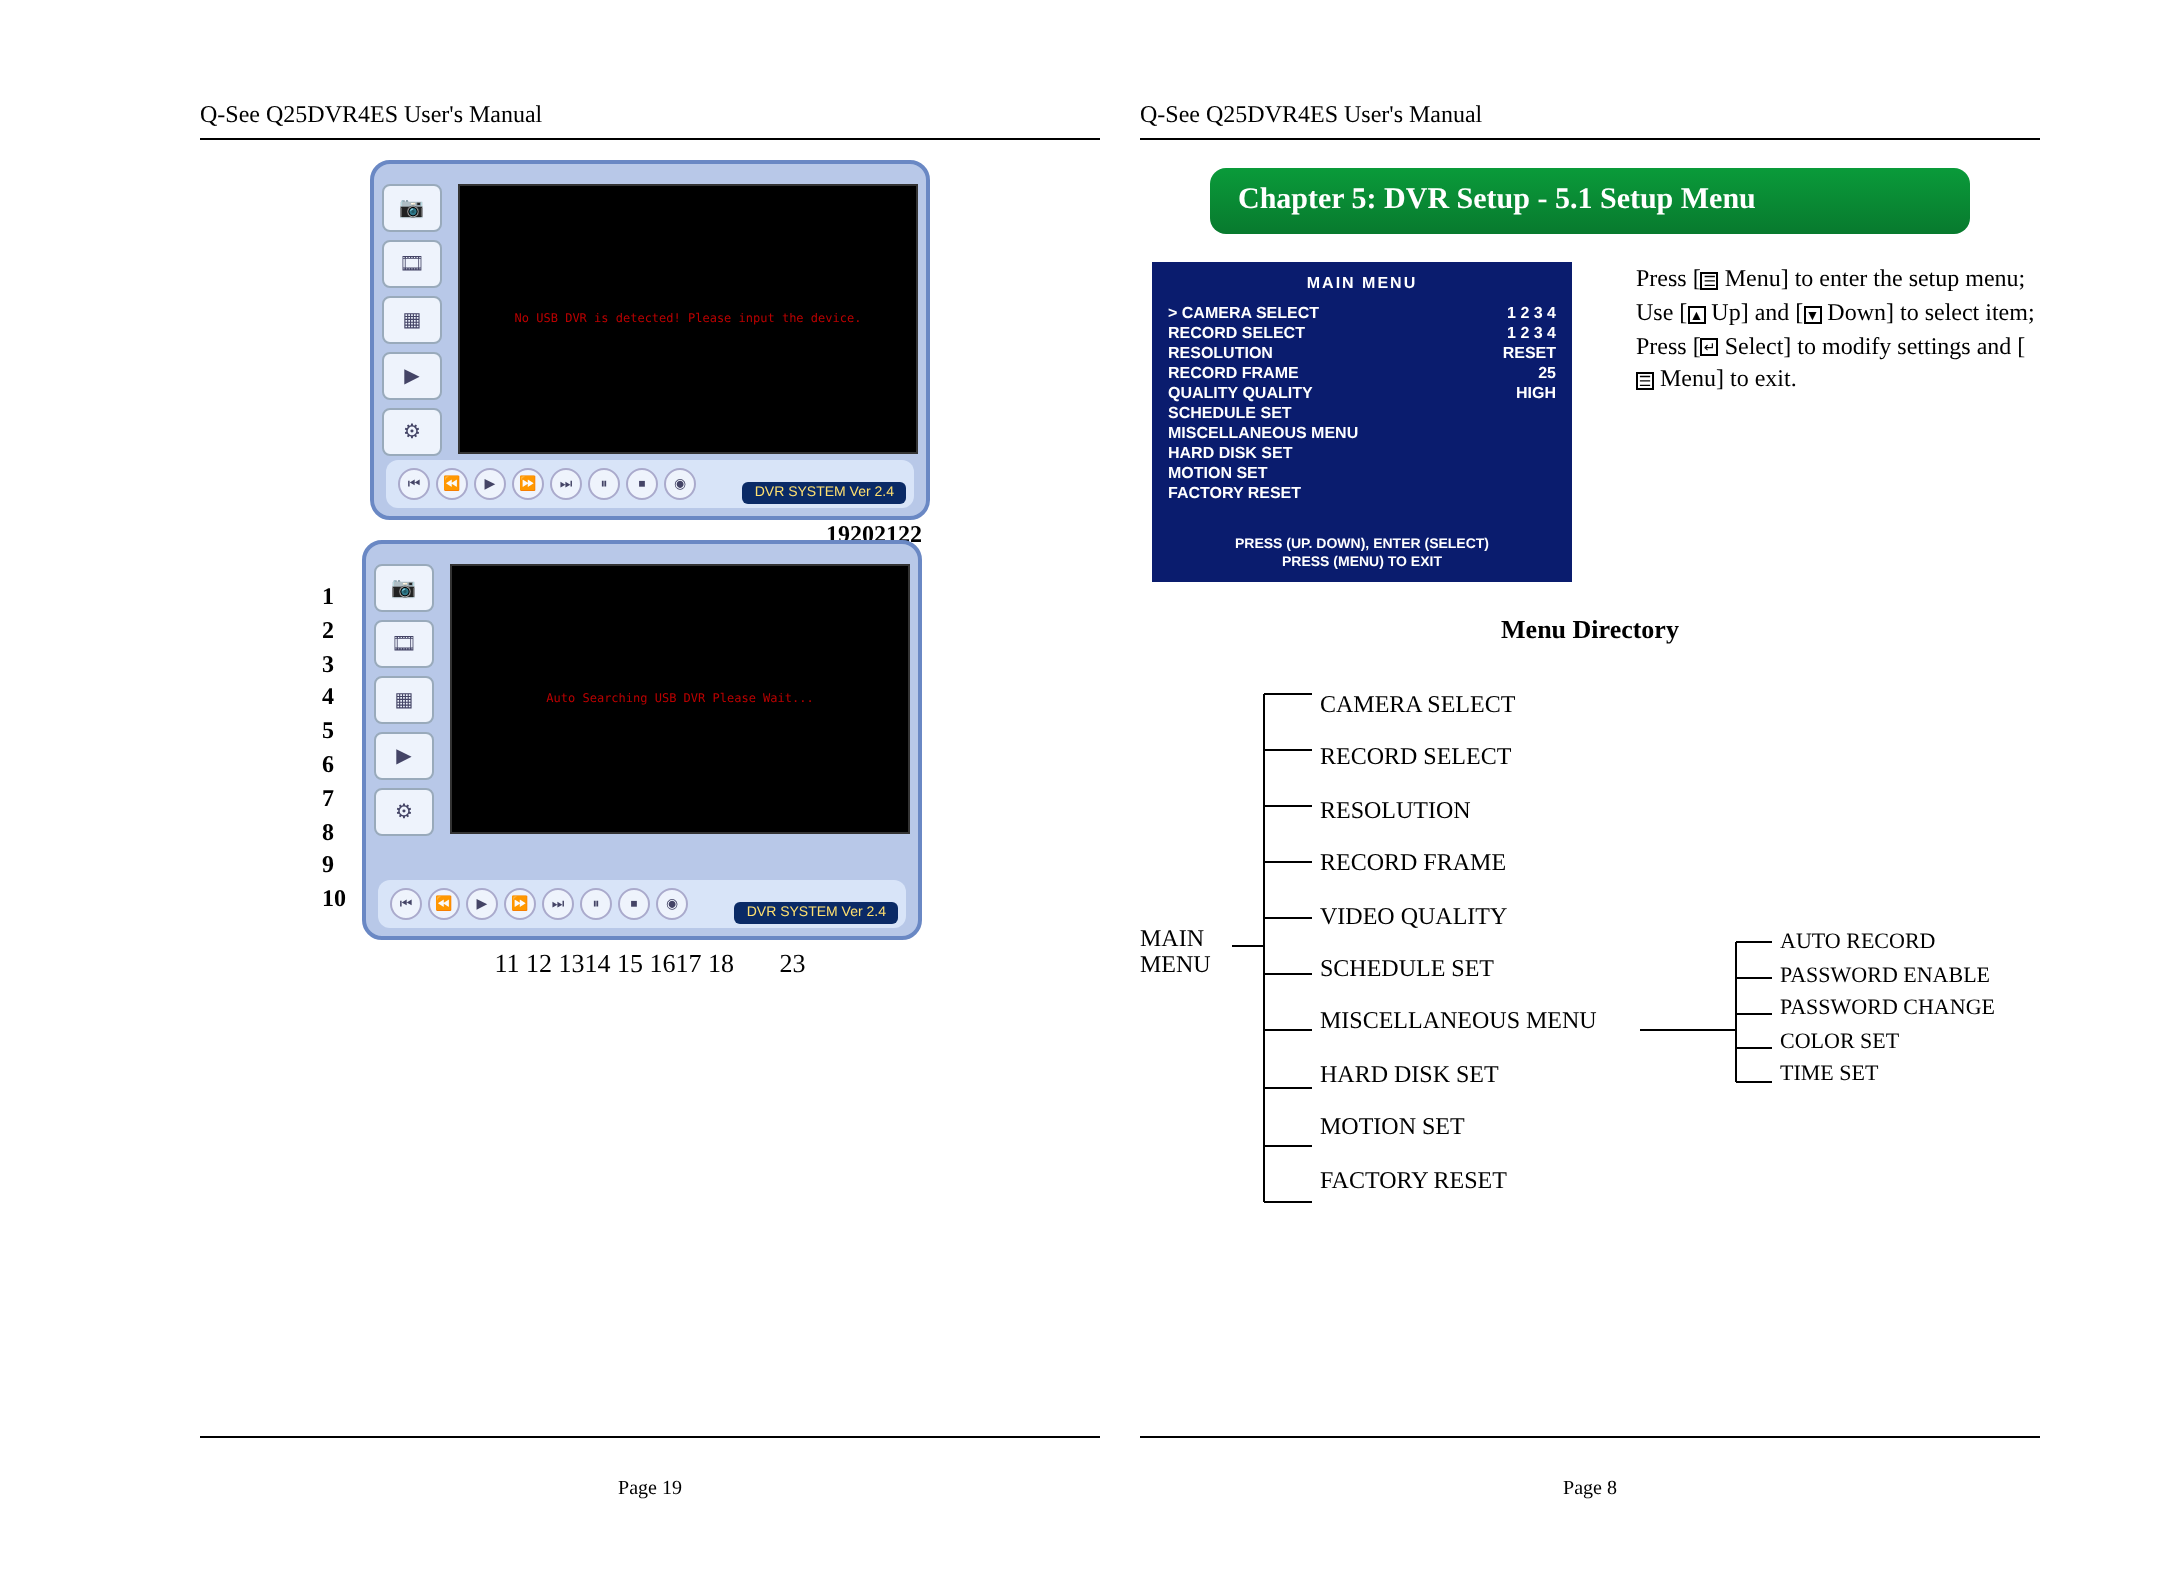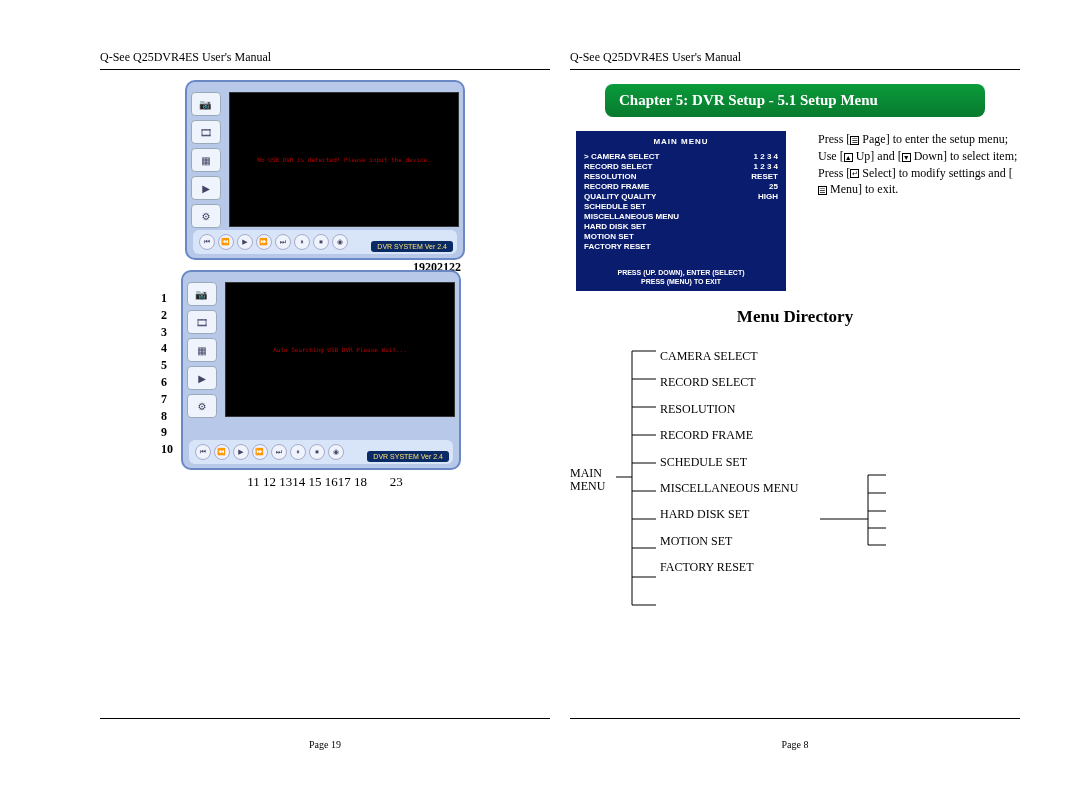--- a/index.html
+++ b/index.html
@@ -183,21 +183,21 @@
     line-height: 1.4;
     padding-left: 8px;
   }
   .menu-instructions .icon-sq { display:inline-block; width:9px; height:9px; border:1px solid #000; vertical-align:middle; font-size:7px; text-align:center; line-height:9px;}
 
   .clearfix::after { content: ""; display: table; clear: both; }
 
   .menu-dir-title {
     text-align: center;
     font-weight: bold;
-    font-size: 17px;
+    font-size: 13px;
     margin: 16px 0 10px 0;
   }
   .menu-directory {
     position: relative;
     font-size: 12px;
     height: 290px;
     margin-left: 0px;
   }
   .menu-directory .root {
     position: absolute;
@@ -359,21 +359,21 @@
           </div>
         </div>
       <div class="mm-hint">
         <div>PRESS (UP.  DOWN), ENTER (SELECT)</div>
         <div>PRESS (MENU) TO EXIT</div>
       </div>
     </div>
 
     <div class="menu-instructions">
       <div>
-        <span>Press [</span><span class="icon-sq">☰</span><span> Page] to enter the setup menu;</span>
+        <span>Press [</span><span class="icon-sq">☰</span><span> Menu] to enter the setup menu;</span>
       </div>
       <div>
         <span>Use [</span><span class="icon-sq">▲</span><span> Up] and [</span><span class="icon-sq">▼</span><span> Down] to select  item;</span>
       </div>
       <div>
         <span>Press [</span><span class="icon-sq">↵</span><span> Select] to modify settings and [</span><span class="icon-sq">☰</span><span> Menu] to exit.</span>
       </div>
     </div>
   </div>
 
@@ -404,24 +404,32 @@
       <line x1="298" y1="208" x2="316" y2="208" stroke="#000"></line>
     </svg>
     <div class="root">
       <span>MAIN MENU</span>
     </div>
     <div class="lvl1" id="lvl1">
         <div>CAMERA SELECT</div>
         <div>RECORD SELECT</div>
         <div>RESOLUTION</div>
         <div>RECORD FRAME</div>
+        <div>VIDEO QUALITY</div>
         <div>SCHEDULE SET</div>
         <div>MISCELLANEOUS MENU</div>
         <div>HARD DISK SET</div>
         <div>MOTION SET</div>
         <div>FACTORY RESET</div>
       </div>
+    <div class="lvl2" id="lvl2">
+        <div>AUTO RECORD</div>
+        <div>PASSWORD ENABLE</div>
+        <div>PASSWORD CHANGE</div>
+        <div>COLOR SET</div>
+        <div>TIME SET</div>
+      </div>
   </div>
 
   <div class="footer">
     <span>Page 8</span>
   </div>
 </div>
 
 </body></html>

